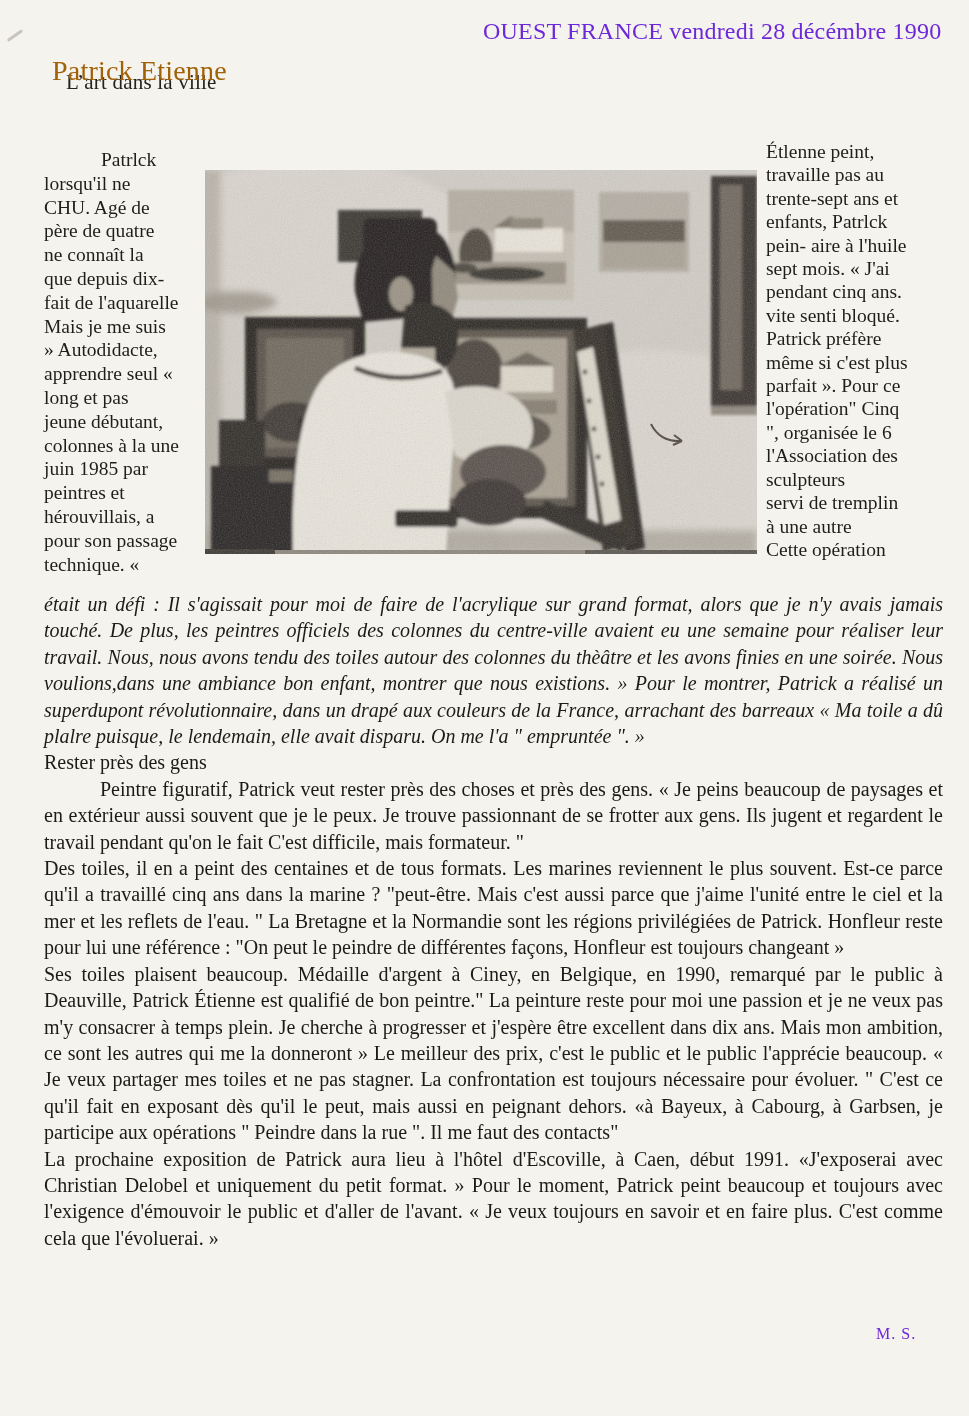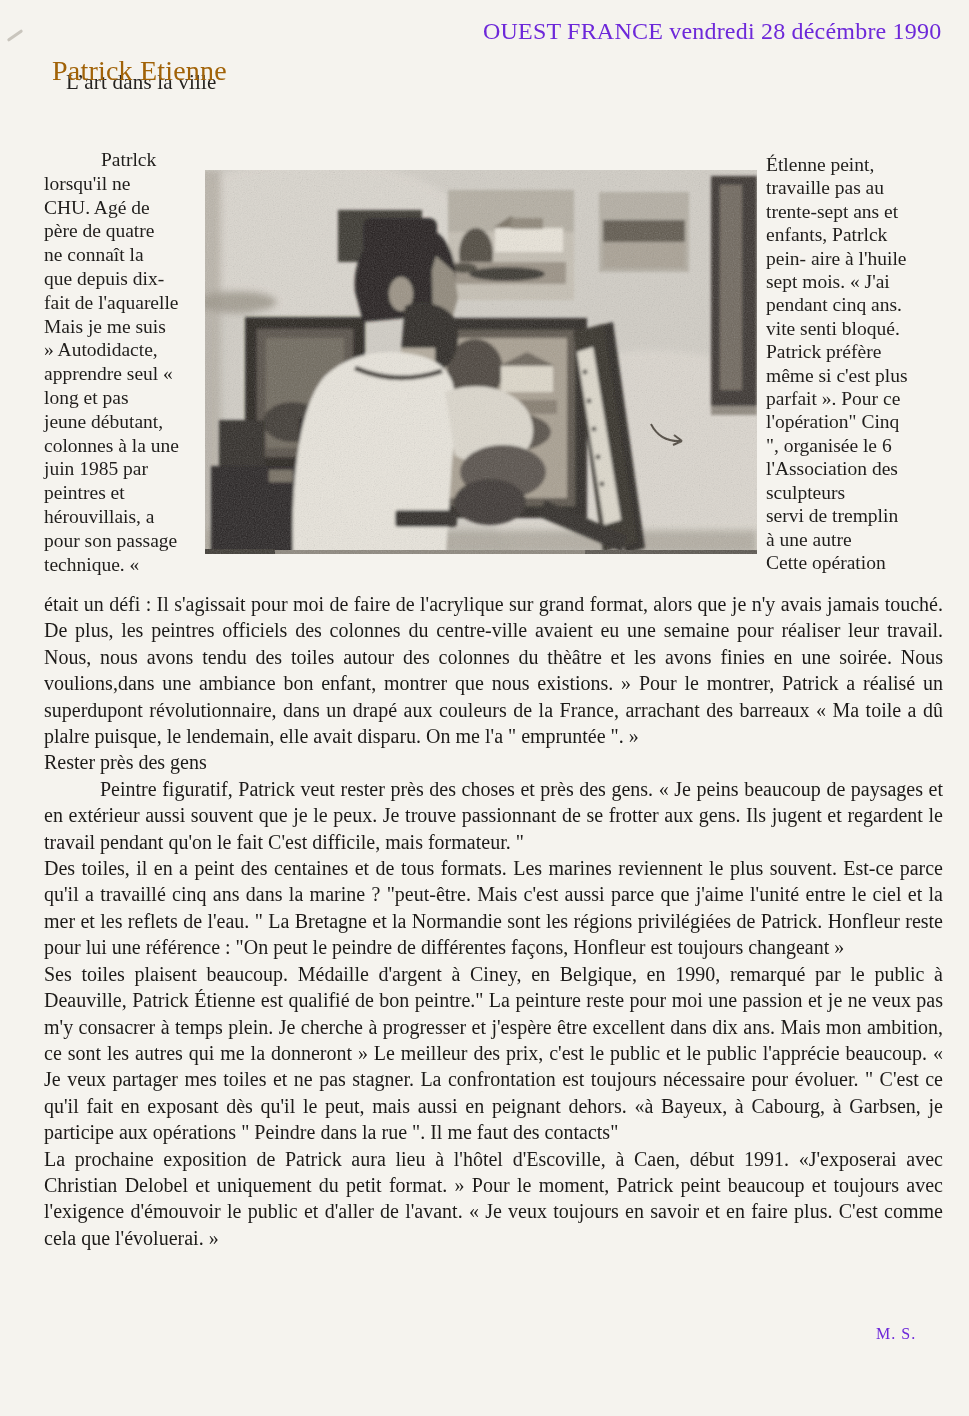--- a/index.html
+++ b/index.html
@@ -23,38 +23,38 @@
     position:absolute;left:52px;top:53px;
     font-size:28px;font-weight:400;line-height:36px;color:#a16207;
     letter-spacing:.2px;
   }
   .col{
     position:absolute;
     font-size:19.5px;line-height:23.8px;
     white-space:pre-line;color:#201e1c;
   }
   .col-left{left:44px;top:148px;width:170px;text-indent:57px;}
-  .col-right{left:766px;top:153px;width:200px;line-height:23.4px;}
+  .col-right{left:766px;top:140px;width:200px;line-height:23.4px;}
   .photo{
     position:absolute;left:205px;top:170px;width:552px;height:384px;
     background:#d3cfc7;
   }
   .photo svg{display:block;width:552px;height:384px;}
   .caption{
     position:absolute;left:213px;top:560px;width:548px;
     font-family:"Liberation Sans", sans-serif;
     font-style:italic;font-size:12.5px;color:#2e2c29;
     letter-spacing:.4px;word-spacing:3px;
   }
   .body-text{
     position:absolute;left:44px;top:591px;width:899px;
     font-size:20px;line-height:26.4px;text-align:justify;color:#1d1b19;
   }
   .body-text p{margin:0;}
-  .p1{margin-bottom:0;}
+  .p1{margin-bottom:0;font-style:italic;}
   .subhead{
     margin-top:28px;margin-bottom:21px;text-align:left;
   }
   .p2{text-indent:56px;margin-bottom:19px;}
   .signature{
     position:absolute;left:876px;top:1325px;
     font-size:16px;color:#6d28d9;letter-spacing:1px;
   }
   .smudge{
     position:absolute;left:6px;top:34px;width:18px;height:3px;

